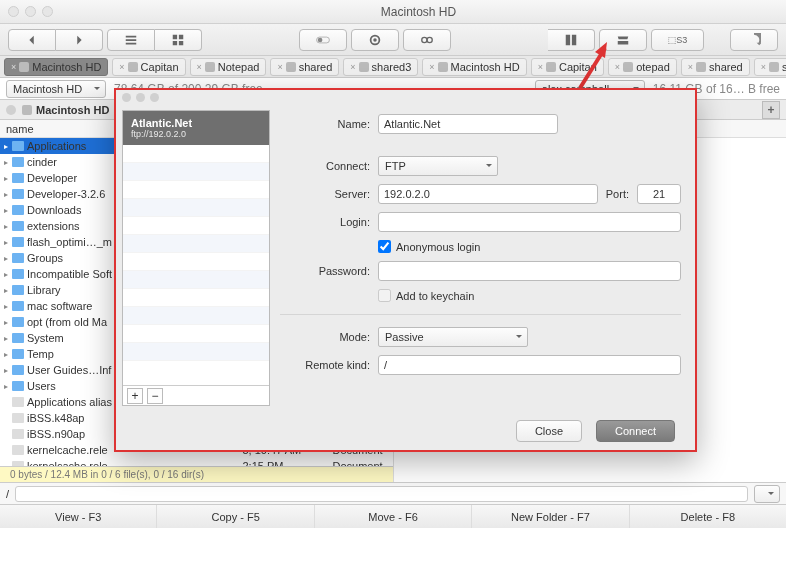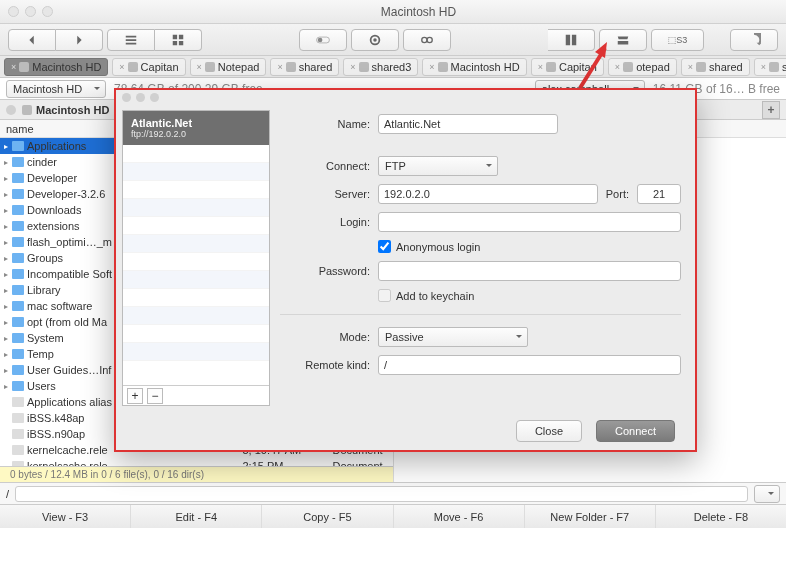--- a/index.html
+++ b/index.html
@@ -421,21 +421,20 @@
 </div>
 
 <div class="cmdline">
   <span>/</span>
   <input value="" style="">
   <div class="sel" style="width:22px"></div>
 </div>
 
 <div class="fkeys" id="fkeys">
     <div class="fkey">View - F3</div>
-    <div class="fkey">Edit - F4</div>
     <div class="fkey">Copy - F5</div>
     <div class="fkey">Move - F6</div>
     <div class="fkey">New Folder - F7</div>
     <div class="fkey">Delete - F8</div>
   </div>
 
 <svg class="arrow" viewBox="0 0 40 50">
   <path d="M5 48 L30 8" stroke="#d33" stroke-width="4" fill="none"></path>
   <path d="M30 8 L22 12 L30 8 L28 18 Z" fill="#d33"></path>
   <polygon points="32,2 20,12 30,18" fill="#d33"></polygon>

